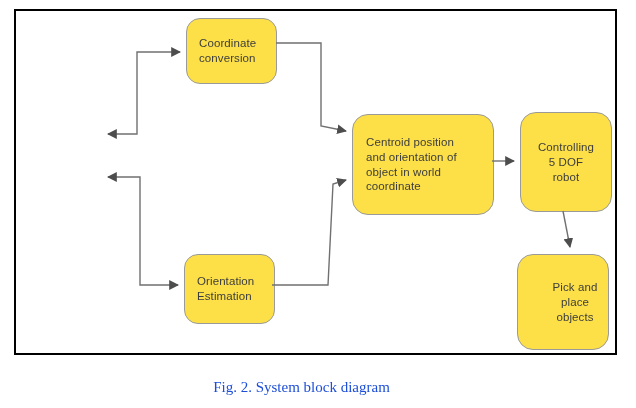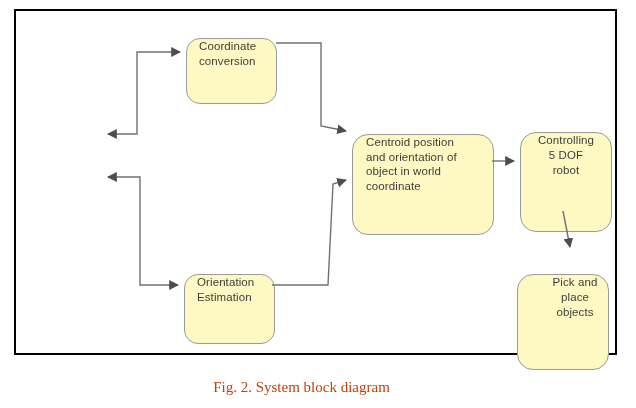--- a/index.html
+++ b/index.html
@@ -13,48 +13,47 @@
   #frame{
     position:absolute;
     left:14px;top:9px;width:603px;height:346px;
     box-sizing:border-box;
     border:2px solid var(--frame,#000);
     background:#ffffff;
   }
   .box{
     position:absolute;
     box-sizing:border-box;
-    background:#fef9c3;
+    background:#fde047;
     border:1.4px solid var(--box-border,#9a9a9a);
     display:flex;
-    align-items:flex-start;
+    align-items:center;
     color:var(--text,#3d3d3d);
     font-size:11.5px;
     line-height:15px;
     letter-spacing:0.1px;
-    margin-top:20px;
   }
   .box-label{white-space:pre-line;}
   .box-camera{left:22px;top:118px;width:86px;height:82px;border-radius:14px;padding-left:11px;}
   .box-coordinate{left:184px;top:16px;width:91px;height:66px;border-radius:14px;padding-left:12px;}
   .box-orientation{left:182px;top:252px;width:91px;height:70px;border-radius:14px;padding-left:12px;}
   .box-centroid{left:350px;top:112px;width:142px;height:101px;border-radius:16px;padding-left:13px;line-height:14.6px;}
   .box-controlling{left:518px;top:110px;width:92px;height:100px;border-radius:16px;justify-content:center;text-align:center;}
   .box-pick{left:515px;top:252px;width:92px;height:96px;border-radius:16px;justify-content:center;text-align:center;padding-left:24px;}
   #connector-layer{
     position:absolute;left:0;top:0;width:636px;height:408px;
     pointer-events:none;
   }
   #caption{
     position:absolute;
     left:0;top:379px;width:603px;
     text-align:center;
     font-family:"Liberation Serif",serif;
     font-size:15px;
-    color:#c2410c;
+    color:#1d4ed8;
   }
 </style>
 </head>
 <body>
 
 <div id="canvas">
 
   <div id="frame">
 
 

